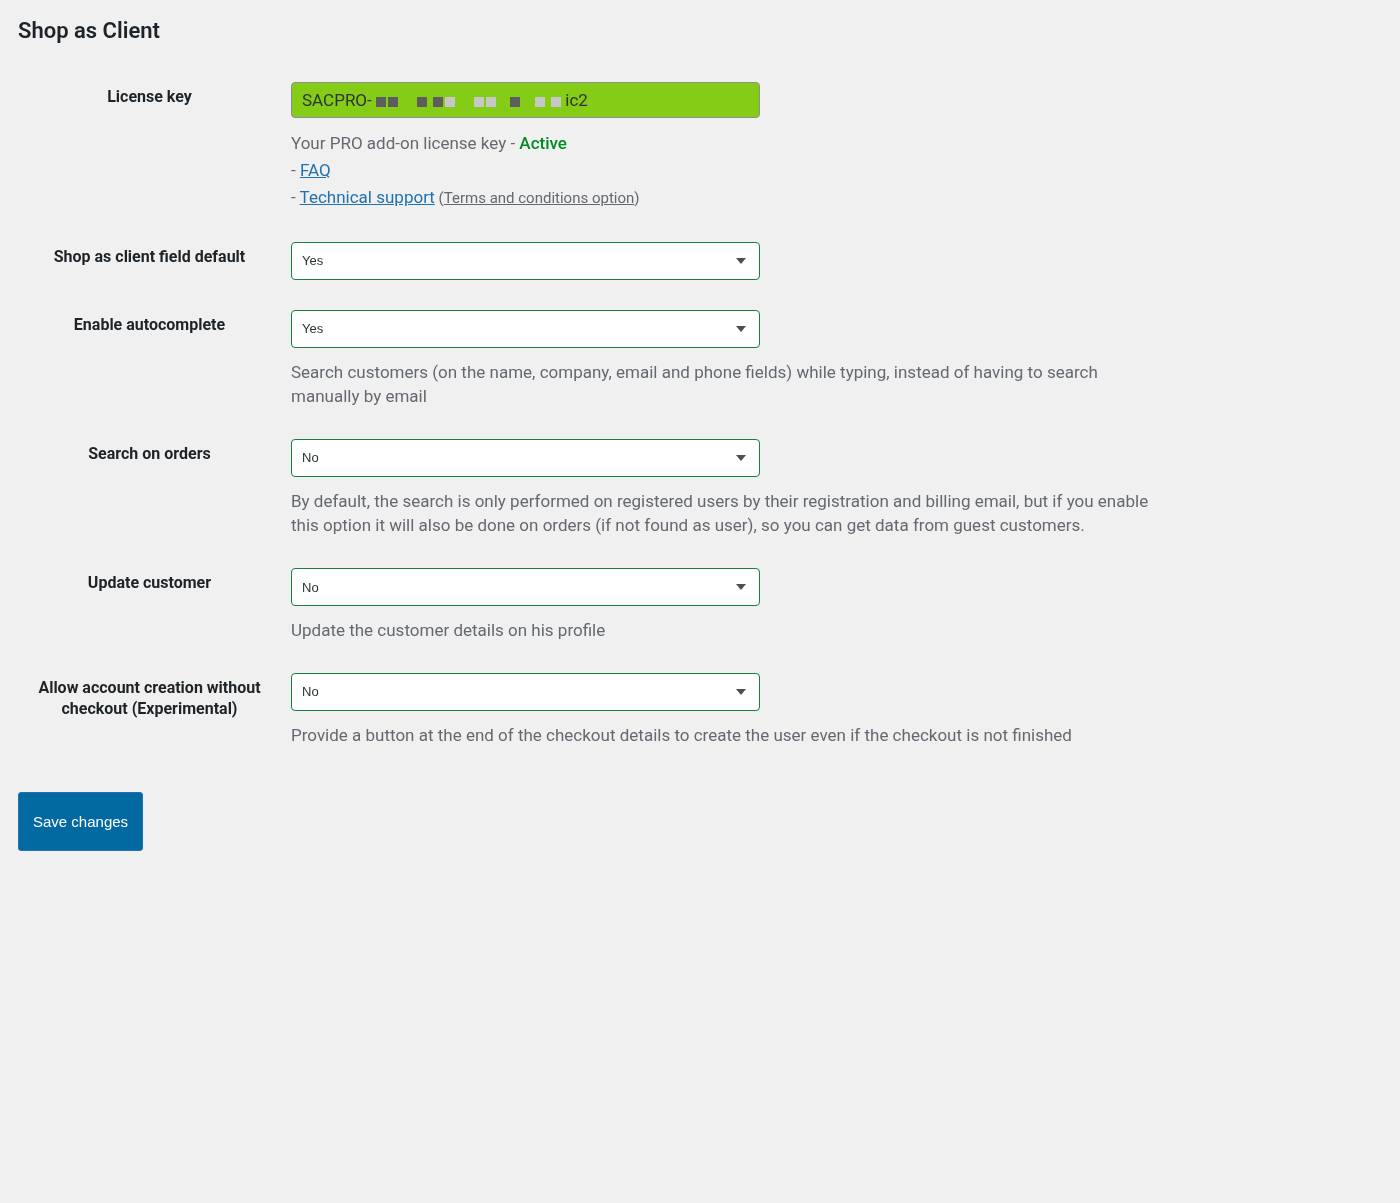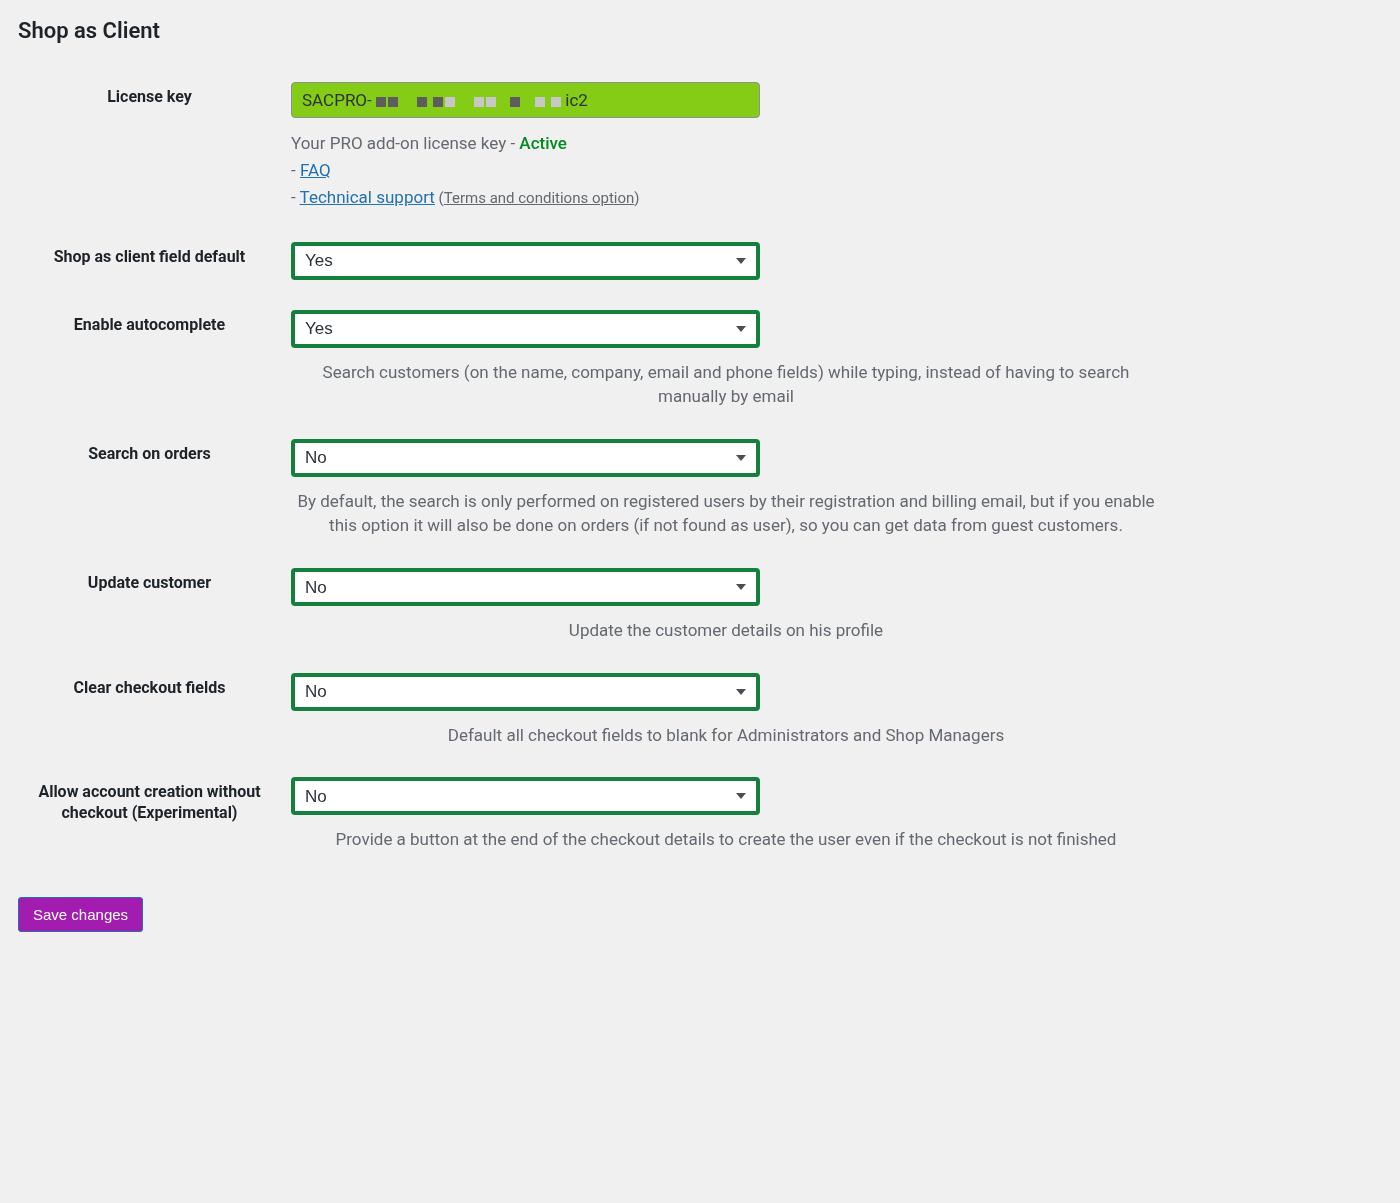--- a/index.html
+++ b/index.html
@@ -50,23 +50,23 @@
       color: #2c3338;
     }
     .select-wrap {
       position: relative;
       width: 469px;
     }
     .select {
       width: 469px;
       height: 38px;
       padding: 4px 32px 4px 10px;
-      border: 4px solid #15803d;
+      border: 1px solid #15803d;
       border-radius: 4px;
-      font-size: 17px;
+      font-size: 13px;
       background: #fff;
       color: #2c3338;
       appearance: none;
       -webkit-appearance: none;
       cursor: pointer;
     }
     .select-wrap::after {
       content: "";
       position: absolute;
       right: 14px;
@@ -78,45 +78,44 @@
       border-right: 5px solid transparent;
       border-top: 6px solid #4a4f55;
       pointer-events: none;
     }
     .description {
       margin-top: 12px;
       font-size: 17px;
       color: #646970;
       line-height: 1.45;
       max-width: 870px;
-      text-align: center;
     }
     .description-line {
       font-size: 17px;
       color: #646970;
       line-height: 1.6;
     }
     .status-active {
       color: #008a20;
       font-weight: 500;
     }
     a {
       color: #2271b1;
     }
     .paren {
       font-size: 15px;
       color: #646970;
     }
     .save-button {
       margin-top: 30px;
-      background: #a21caf;
+      background: #0369a1;
       color: #fff;
       border: 1px solid #2271b1;
       border-radius: 3px;
-      padding: 8px 14px;
+      padding: 20px 14px;
       font-size: 15px;
       cursor: pointer;
     }
     .blur-box {
       display: inline-block;
       width: 10px;
       height: 10px;
       background: #5d5d5d;
       margin: 0 1px;
       vertical-align: middle;
@@ -206,31 +205,20 @@
     <td>
       <div class="select-wrap">
         <select class="select">
           <option>No</option>
         </select>
       </div>
       <p class="description">Update the customer details on his profile</p>
     </td>
   </tr>
 
-  <tr>
-    <th>Clear checkout fields</th>
-    <td>
-      <div class="select-wrap">
-        <select class="select">
-          <option>No</option>
-        </select>
-      </div>
-      <p class="description">Default all checkout fields to blank for Administrators and Shop Managers</p>
-    </td>
-  </tr>
 
   <tr>
     <th>Allow account creation without checkout (Experimental)</th>
     <td>
       <div class="select-wrap">
         <select class="select">
           <option>No</option>
         </select>
       </div>
       <p class="description">Provide a button at the end of the checkout details to create the user even if the checkout is not finished</p>

